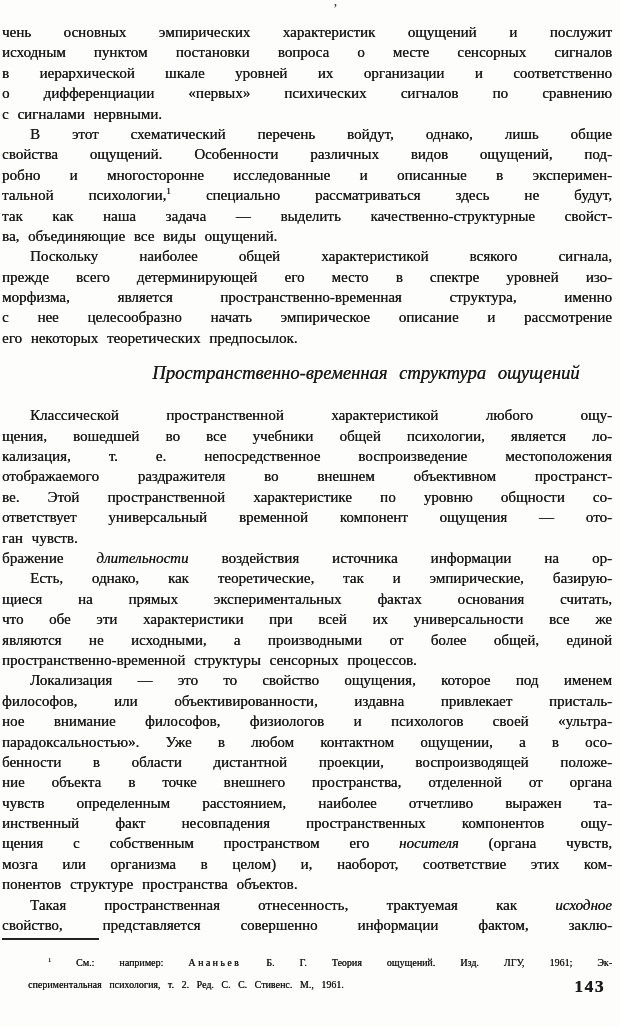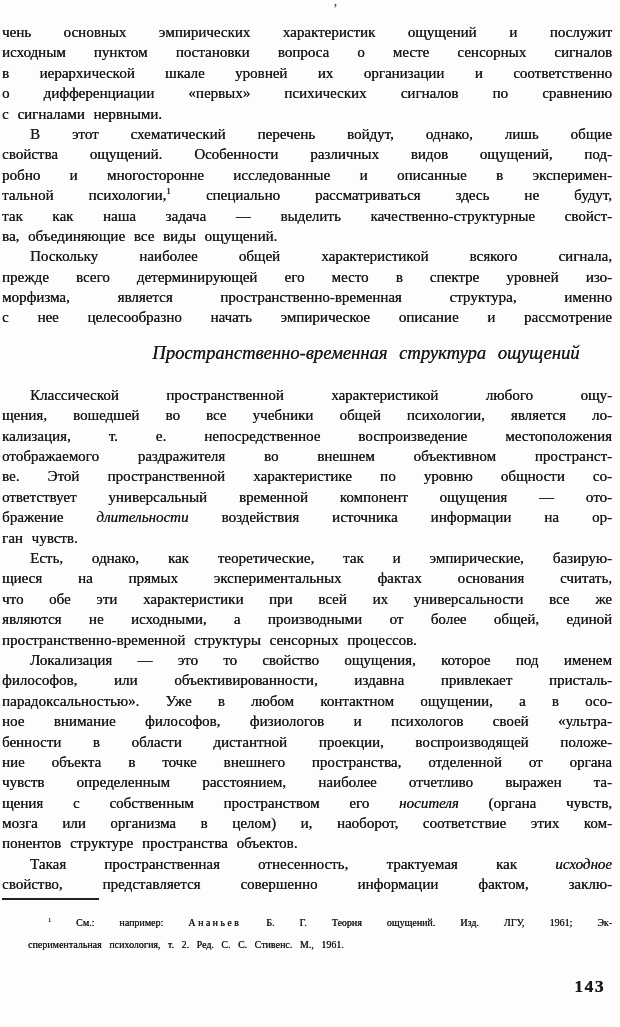--- a/index.html
+++ b/index.html
@@ -89,51 +89,53 @@
         <div class="line"><span>робно и многосторонне исследованные и описанные в эксперимен-</span></div>
         <div class="line"><span>тальной психологии,</span><span class="sup">1</span><span> специально рассматриваться здесь не будут,</span></div>
         <div class="line"><span>так как наша задача — выделить качественно-структурные свойст-</span></div>
         <div class="line left"><span>ва, объединяющие все виды ощущений.</span></div>
       </div>
       <div>
         <div class="line indent"><span>Поскольку наиболее общей характеристикой всякого сигнала,</span></div>
         <div class="line"><span>прежде всего детерминирующей его место в спектре уровней изо-</span></div>
         <div class="line"><span>морфизма, является пространственно-временная структура, именно</span></div>
         <div class="line"><span>с нее целесообразно начать эмпирическое описание и рассмотрение</span></div>
+        <div class="line left"><span>его некоторых теоретических предпосылок.</span></div>
       </div>
     </div>
 
   <div class="heading">Пространственно-временная структура ощущений</div>
 
   <div id="section-paragraphs">
       <div>
         <div class="line indent"><span>Классической пространственной характеристикой любого ощу-</span></div>
         <div class="line"><span>щения, вошедшей во все учебники общей психологии, является ло-</span></div>
         <div class="line"><span>кализация, т. е. непосредственное воспроизведение местоположения</span></div>
         <div class="line"><span>отображаемого раздражителя во внешнем объективном пространст-</span></div>
         <div class="line"><span>ве. Этой пространственной характеристике по уровню общности со-</span></div>
         <div class="line"><span>ответствует универсальный временной компонент ощущения — ото-</span></div>
+        <div class="line left"><span>ган чувств.</span></div>
         <div class="line"><span>бражение </span><span class="i">длительности</span><span> воздействия источника информации на ор-</span></div>
-        <div class="line left"><span>ган чувств.</span></div>
       </div>
       <div>
         <div class="line indent"><span>Есть, однако, как теоретические, так и эмпирические, базирую-</span></div>
         <div class="line"><span>щиеся на прямых экспериментальных фактах основания считать,</span></div>
         <div class="line"><span>что обе эти характеристики при всей их универсальности все же</span></div>
         <div class="line"><span>являются не исходными, а производными от более общей, единой</span></div>
         <div class="line left"><span>пространственно-временной структуры сенсорных процессов.</span></div>
       </div>
       <div>
         <div class="line indent"><span>Локализация — это то свойство ощущения, которое под именем</span></div>
         <div class="line"><span>философов, или объективированности, издавна привлекает присталь-</span></div>
+        <div class="line"><span>ное внимание философов, физиологов и психологов своей «ультра-</span></div>
         <div class="line"><span>парадоксальностью». Уже в любом контактном ощущении, а в осо-</span></div>
-        <div class="line"><span>ное внимание философов, физиологов и психологов своей «ультра-</span></div>
         <div class="line"><span>бенности в области дистантной проекции, воспроизводящей положе-</span></div>
         <div class="line"><span>ние объекта в точке внешнего пространства, отделенной от органа</span></div>
         <div class="line"><span>чувств определенным расстоянием, наиболее отчетливо выражен та-</span></div>
+        <div class="line"><span>инственный факт несовпадения пространственных компонентов ощу-</span></div>
         <div class="line"><span>щения с собственным пространством его </span><span class="i">носителя</span><span> (органа чувств,</span></div>
         <div class="line"><span>мозга или организма в целом) и, наоборот, соответствие этих ком-</span></div>
         <div class="line left"><span>понентов структуре пространства объектов.</span></div>
       </div>
       <div>
         <div class="line indent"><span>Такая пространственная отнесенность, трактуемая как </span><span class="i">исходное</span></div>
         <div class="line"><span>свойство, представляется совершенно информации фактом, заклю-</span></div>
       </div>
     </div>
 

